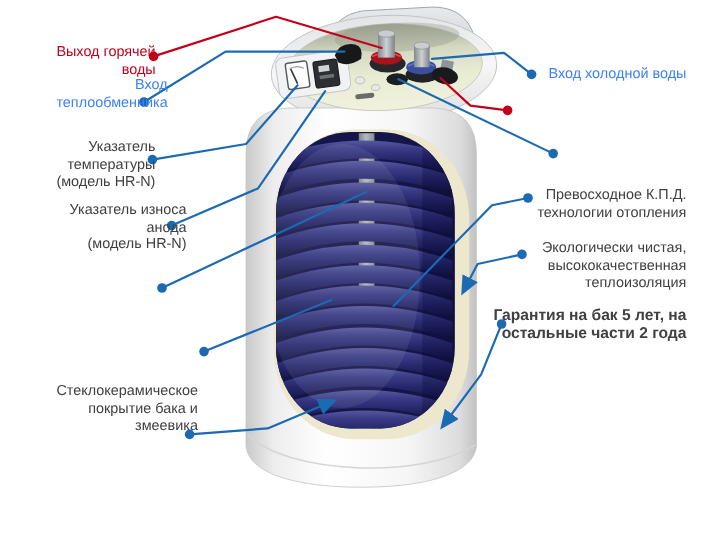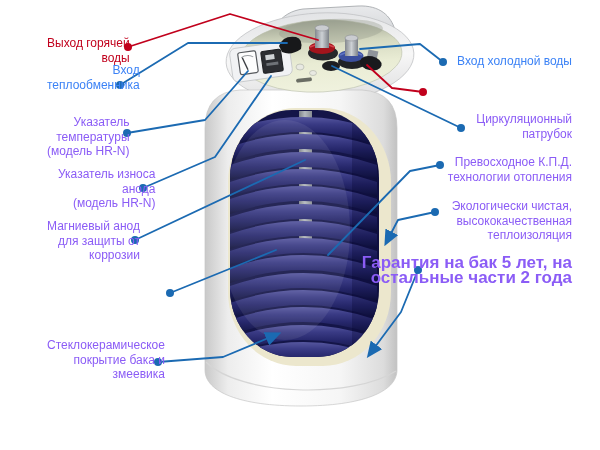--- a/index.html
+++ b/index.html
@@ -2,24 +2,24 @@
 <html><head>
 <meta charset="utf-8">
 <style>
   html,body{margin:0;padding:0;background:#ffffff;}
   #stage{position:relative;width:600px;height:450px;background:#ffffff;overflow:hidden;
          font-family:"Liberation Sans","DejaVu Sans",sans-serif;}
   #art{position:absolute;left:0;top:0;}
   .label{position:absolute;font-size:12px;line-height:14.5px;white-space:pre-line;z-index:5;}
   .left{text-align:right;margin-left:12px;}
   .right{right:28px;text-align:right;}
-  .c-dark{color:#8b5cf6;}
+  .c-dark{color:#404040;}
   .c-red{color:#c1001c;}
   .c-blue{color:#3b82f6;}
-  .bold{font-weight:bold;font-size:17px;line-height:15px;}
+  .bold{font-weight:bold;font-size:13px;line-height:15px;}
 </style>
 </head>
 <body>
 
 <div id="stage">
 
   <svg id="art" width="600" height="450" viewBox="0 0 600 450">
     <defs>
       <linearGradient id="bodyGrad" x1="0" y1="0" x2="1" y2="0">
         <stop offset="0" stop-color="#c9c9c9"></stop>
@@ -186,30 +186,25 @@
   <div class="label left c-red" style="left:35px;top:36px">Выход горячей
 воды</div>
   <div class="label left c-blue" style="left:35px;top:63px">Вход
 теплообменника</div>
   <div class="label left c-dark" style="left:35px;top:115px">Указатель
 температуры
 (модель HR-N)</div>
   <div class="label left c-dark" style="left:46px;top:167px">Указатель износа
 анода
 (модель HR-N)</div>
-  <div class="label left c-dark" style="left:35px;top:219px">Магниевый анод
-для защиты от
-коррозии</div>
-  <div class="label left c-dark" style="left:35px;top:338px">Стеклокерамическое
+  <div class="label left c-dark" style="left:35px;top:318px">Стеклокерамическое
 покрытие бака и
 змеевика</div>
 
   <div class="label right c-blue" style="top:54px">Вход холодной воды</div>
-  <div class="label right c-dark" style="top:112px">Циркуляционный
-патрубок</div>
   <div class="label right c-dark" style="top:155px">Превосходное К.П.Д.
 технологии отопления</div>
   <div class="label right c-dark" style="top:199px">Экологически чистая,
 высококачественная
 теплоизоляция</div>
   <div class="label right c-dark bold" style="top:255px">Гарантия на бак 5 лет, на
 остальные части 2 года</div>
 
 </div>
 

